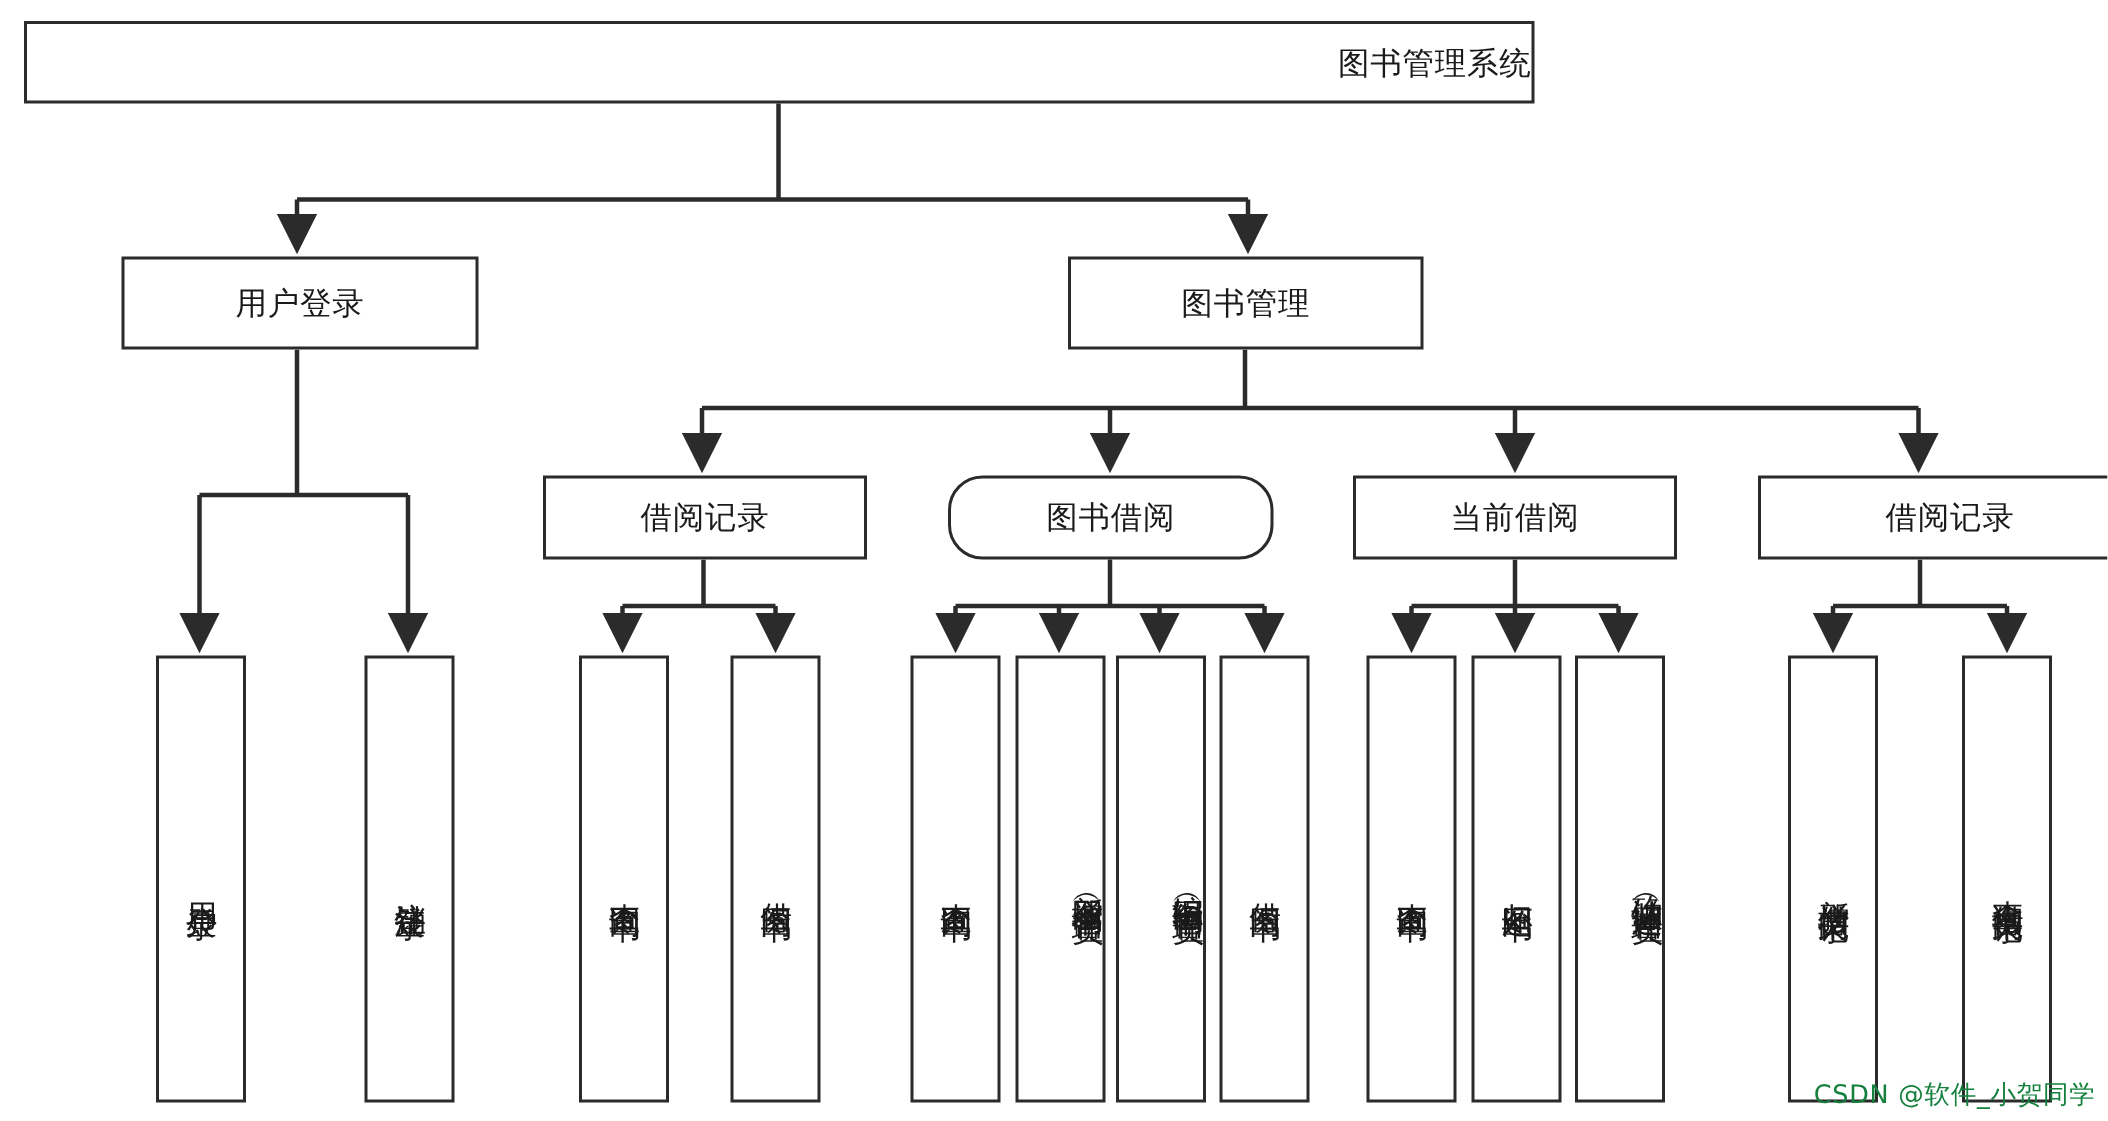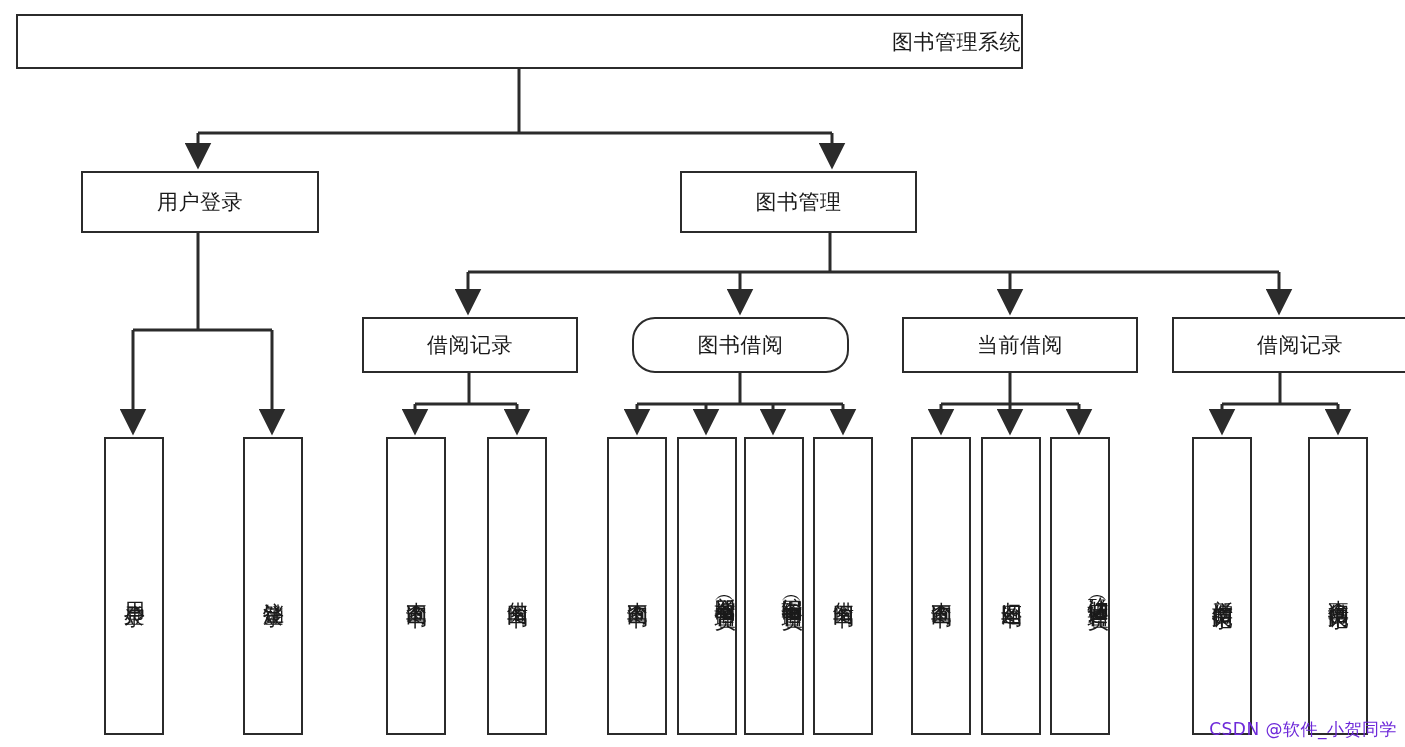--- a/index.html
+++ b/index.html
@@ -58,21 +58,21 @@
     align-items: flex-start;
   }
   .node.v.midalign {
     align-items: center;
   }
   .watermark {
     position: absolute;
     right: 8px;
     bottom: 6px;
     font-size: 17px;
-    color: #6d28d9;
+    color: #15803d;
     white-space: nowrap;
     letter-spacing: 0.5px;
     text-align: center;
   }
 </style>
 </head>
 <body>
 
 <div id="canvas">
 
@@ -126,31 +126,31 @@
     </g>
   </svg>
 
   <div class="node h" style="left:16px; top:14px; width:1007px; height:55px;justify-content:flex-end;">
     <span>图书管理系统</span>
   </div>
 
   <div class="node h" style="left:81px; top:171px; width:238px; height:62px;">
     <span>用户登录</span>
   </div>
-  <div class="node h" style="left:680px; top:171px; width:237px; height:62px;">
+  <div class="node h" style="left:712px; top:171px; width:237px; height:62px;">
     <span>图书管理</span>
   </div>
 
   <div class="node h" style="left:362px; top:317px; width:216px; height:56px;">
     <span>借阅记录</span>
   </div>
   <div class="node h" style="left:632px; top:317px; width:217px; height:56px;border-radius:23px;">
     <span>图书借阅</span>
   </div>
-  <div class="node h" style="left:902px; top:317px; width:236px; height:56px;">
+  <div class="node h" style="left:902px; top:317px; width:216px; height:56px;">
     <span>当前借阅</span>
   </div>
   <div class="node h" style="left:1172px; top:317px; width:256px; height:56px;">
     <span>借阅记录</span>
   </div>
 
   <div class="node v midalign" style="left:104px; top:437px; width:60px; height:298px;">
     <span class="vtext">用户登录</span>
   </div>
   <div class="node v midalign" style="left:243px; top:437px; width:60px; height:298px;">

